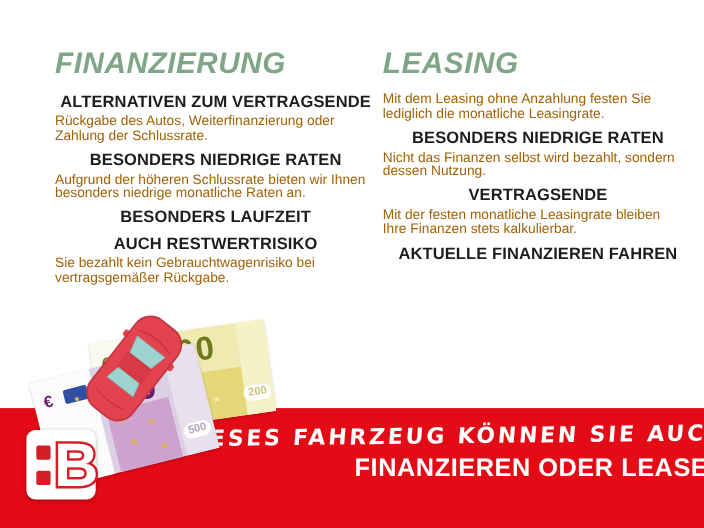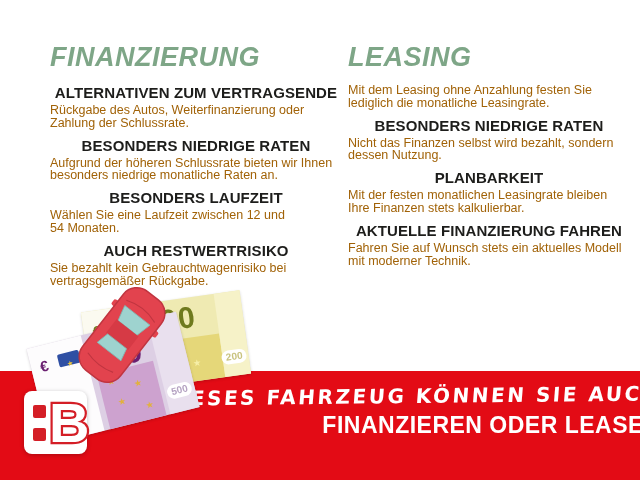--- a/index.html
+++ b/index.html
@@ -88,50 +88,46 @@
       <p>Rückgabe des Autos, Weiterfinanzierung oder
 Zahlung der Schlussrate.</p>
     </div>
     <div class="info">
       <h3>BESONDERS NIEDRIGE RATEN</h3>
       <p>Aufgrund der höheren Schlussrate bieten wir Ihnen
 besonders niedrige monatliche Raten an.</p>
     </div>
     <div class="info">
       <h3>BESONDERS LAUFZEIT</h3>
-      <p>Wählen Sie eine Laufzeit zwischen 12 und
-54 Monaten.</p>
     </div>
     <div class="info">
       <h3>AUCH RESTWERTRISIKO</h3>
       <p>Sie bezahlt kein Gebrauchtwagenrisiko bei
 vertragsgemäßer Rückgabe.</p>
     </div>
   </div>
 
   <div class="col col-right">
     <h1 class="col-title">LEASING</h1>
     <div class="info">
       <p>Mit dem Leasing ohne Anzahlung festen Sie
 lediglich die monatliche Leasingrate.</p>
     </div>
     <div class="info">
       <h3>BESONDERS NIEDRIGE RATEN</h3>
       <p>Nicht das Finanzen selbst wird bezahlt, sondern
 dessen Nutzung.</p>
     </div>
     <div class="info">
-      <h3>PLANBARKEIT</h3>
-      <p>Mit der festen monatlichen Leasingrate bleiben
+      <h3>VERTRAGSENDE</h3>
+      <p>Mit der festen monatliche Leasingrate bleiben
 Ihre Finanzen stets kalkulierbar.</p>
     </div>
     <div class="info">
-      <h3>AKTUELLE FINANZIERUNG FAHREN</h3>
-      <p>Fahren Sie auf Wunsch stets ein aktuelles Modell
-mit moderner Technik.</p>
+      <h3>AKTUELLE FINANZIEREN FAHREN</h3>
     </div>
   </div>
 
   <div class="banner">
     <div class="banner-text">
       <div class="banner-line1">DIESES FAHRZEUG KÖNNEN SIE AUCH</div>
       <div class="banner-line2">FINANZIEREN ODER LEASEN</div>
     </div>
   </div>
 

